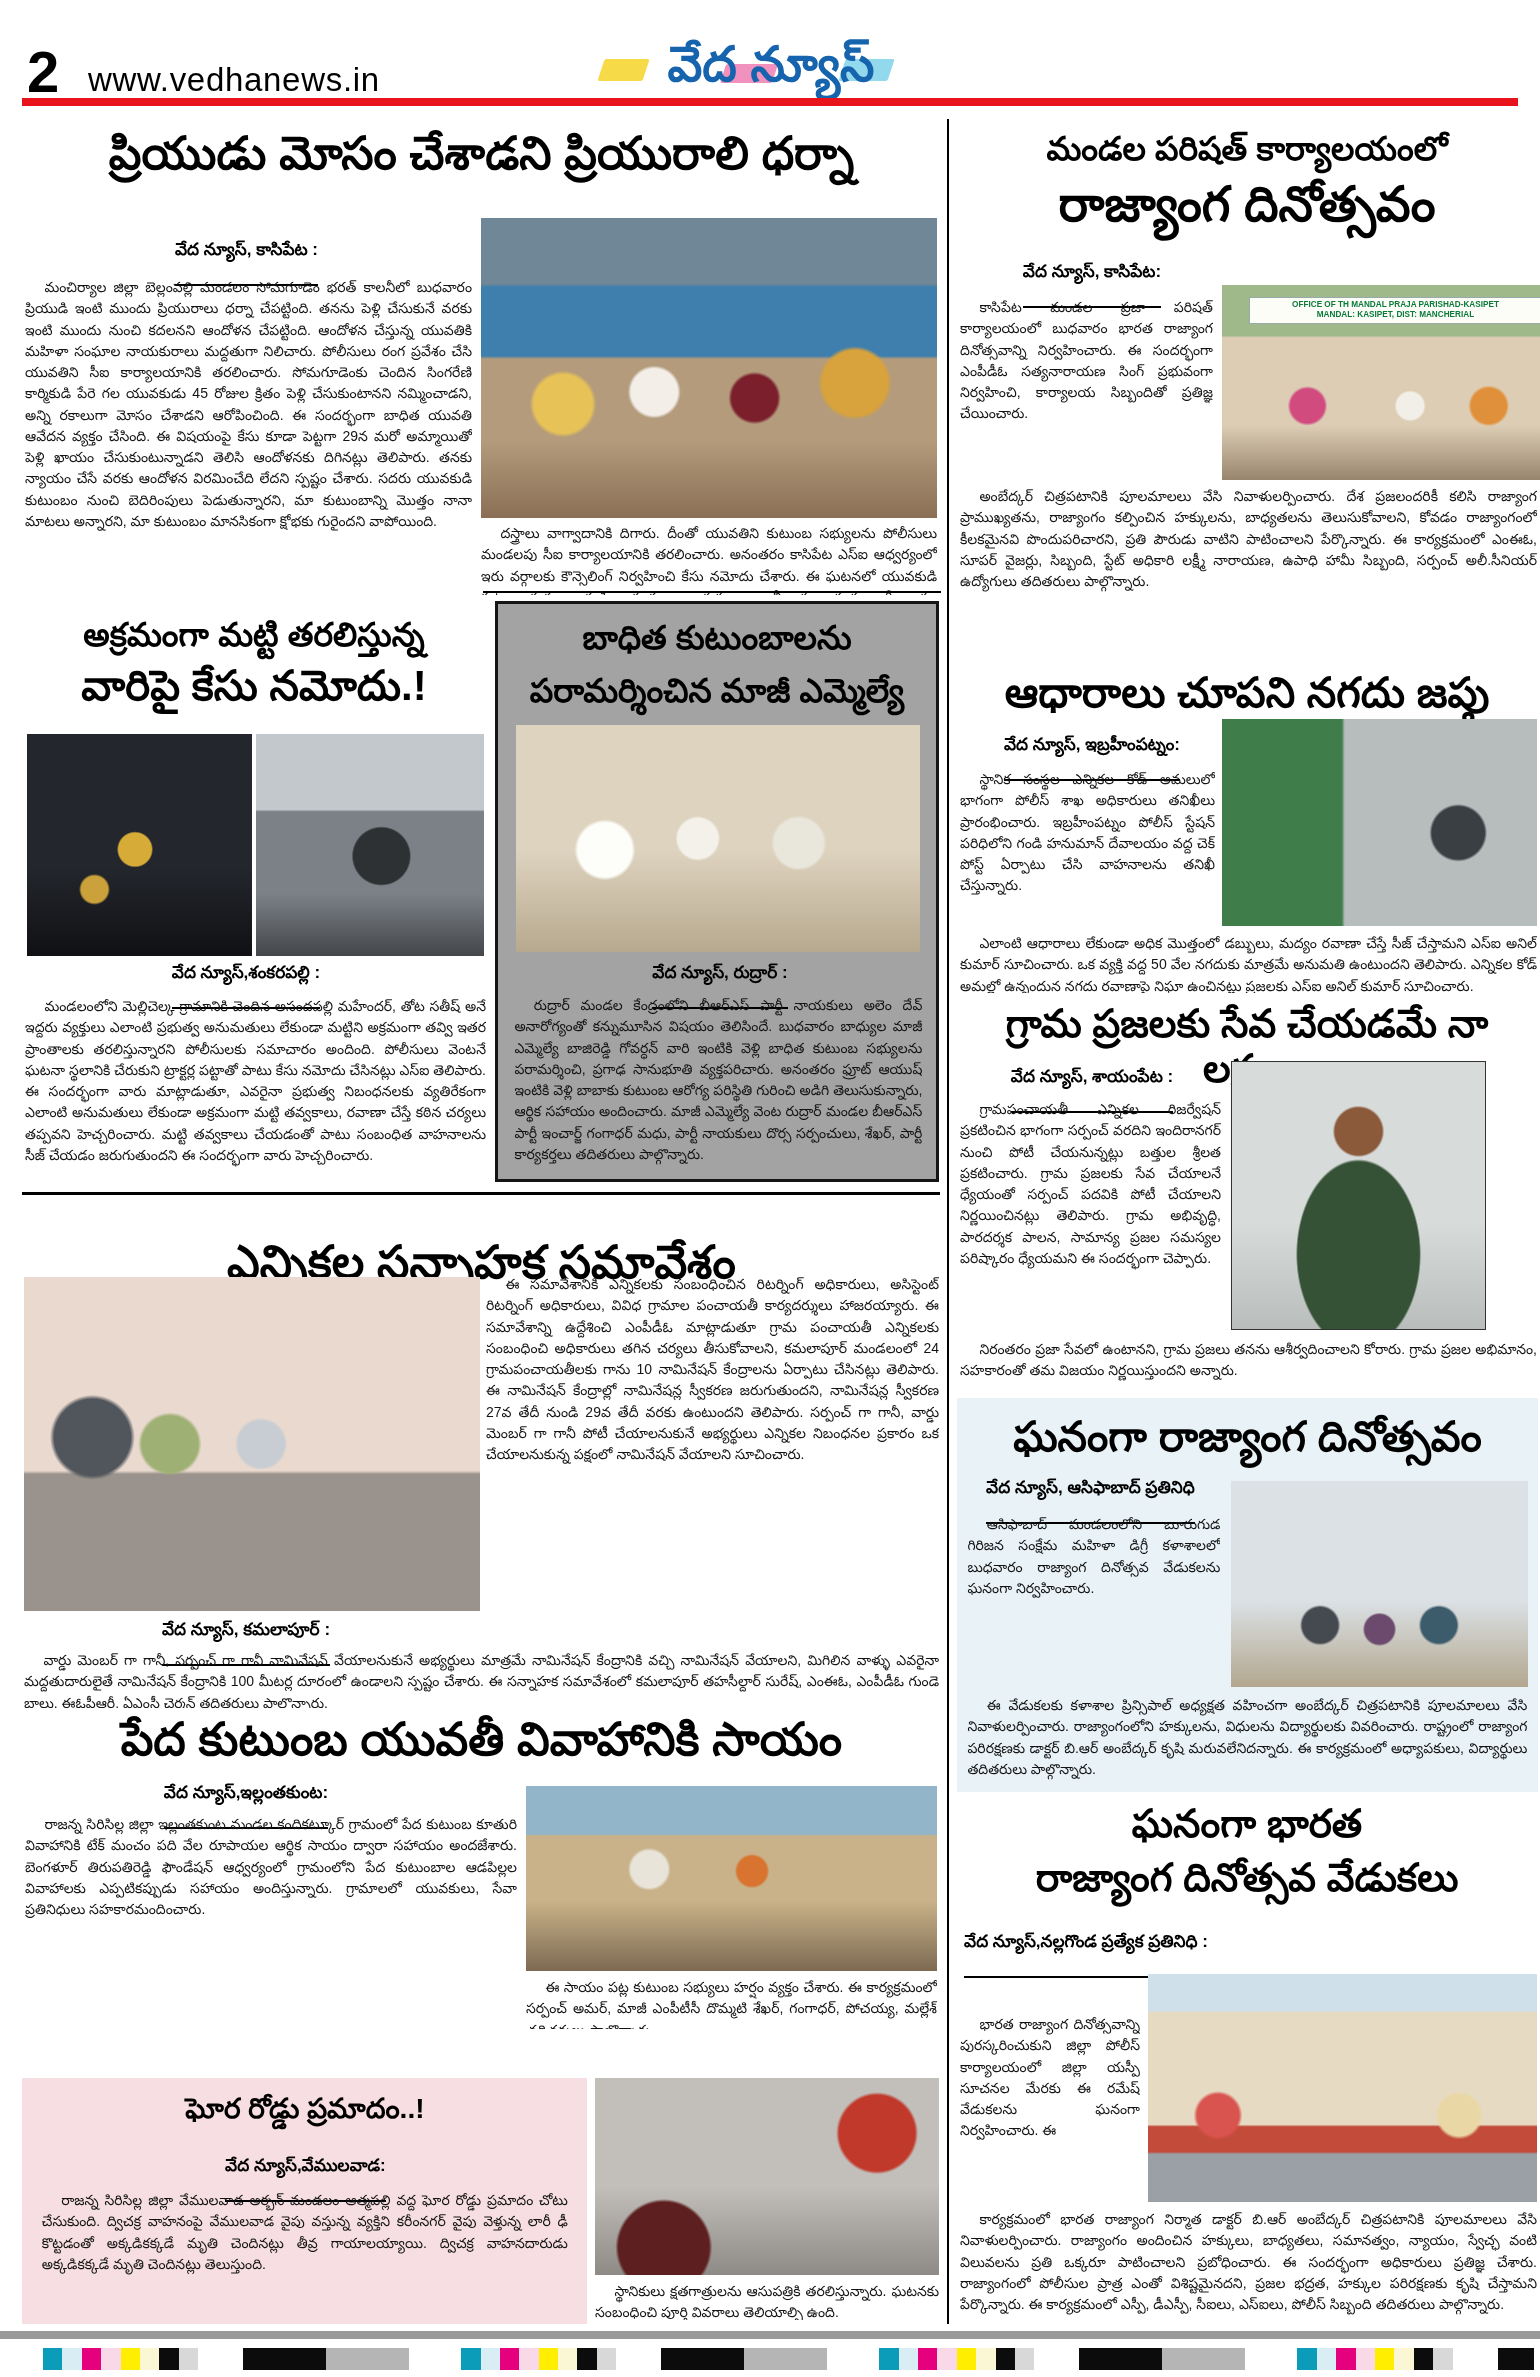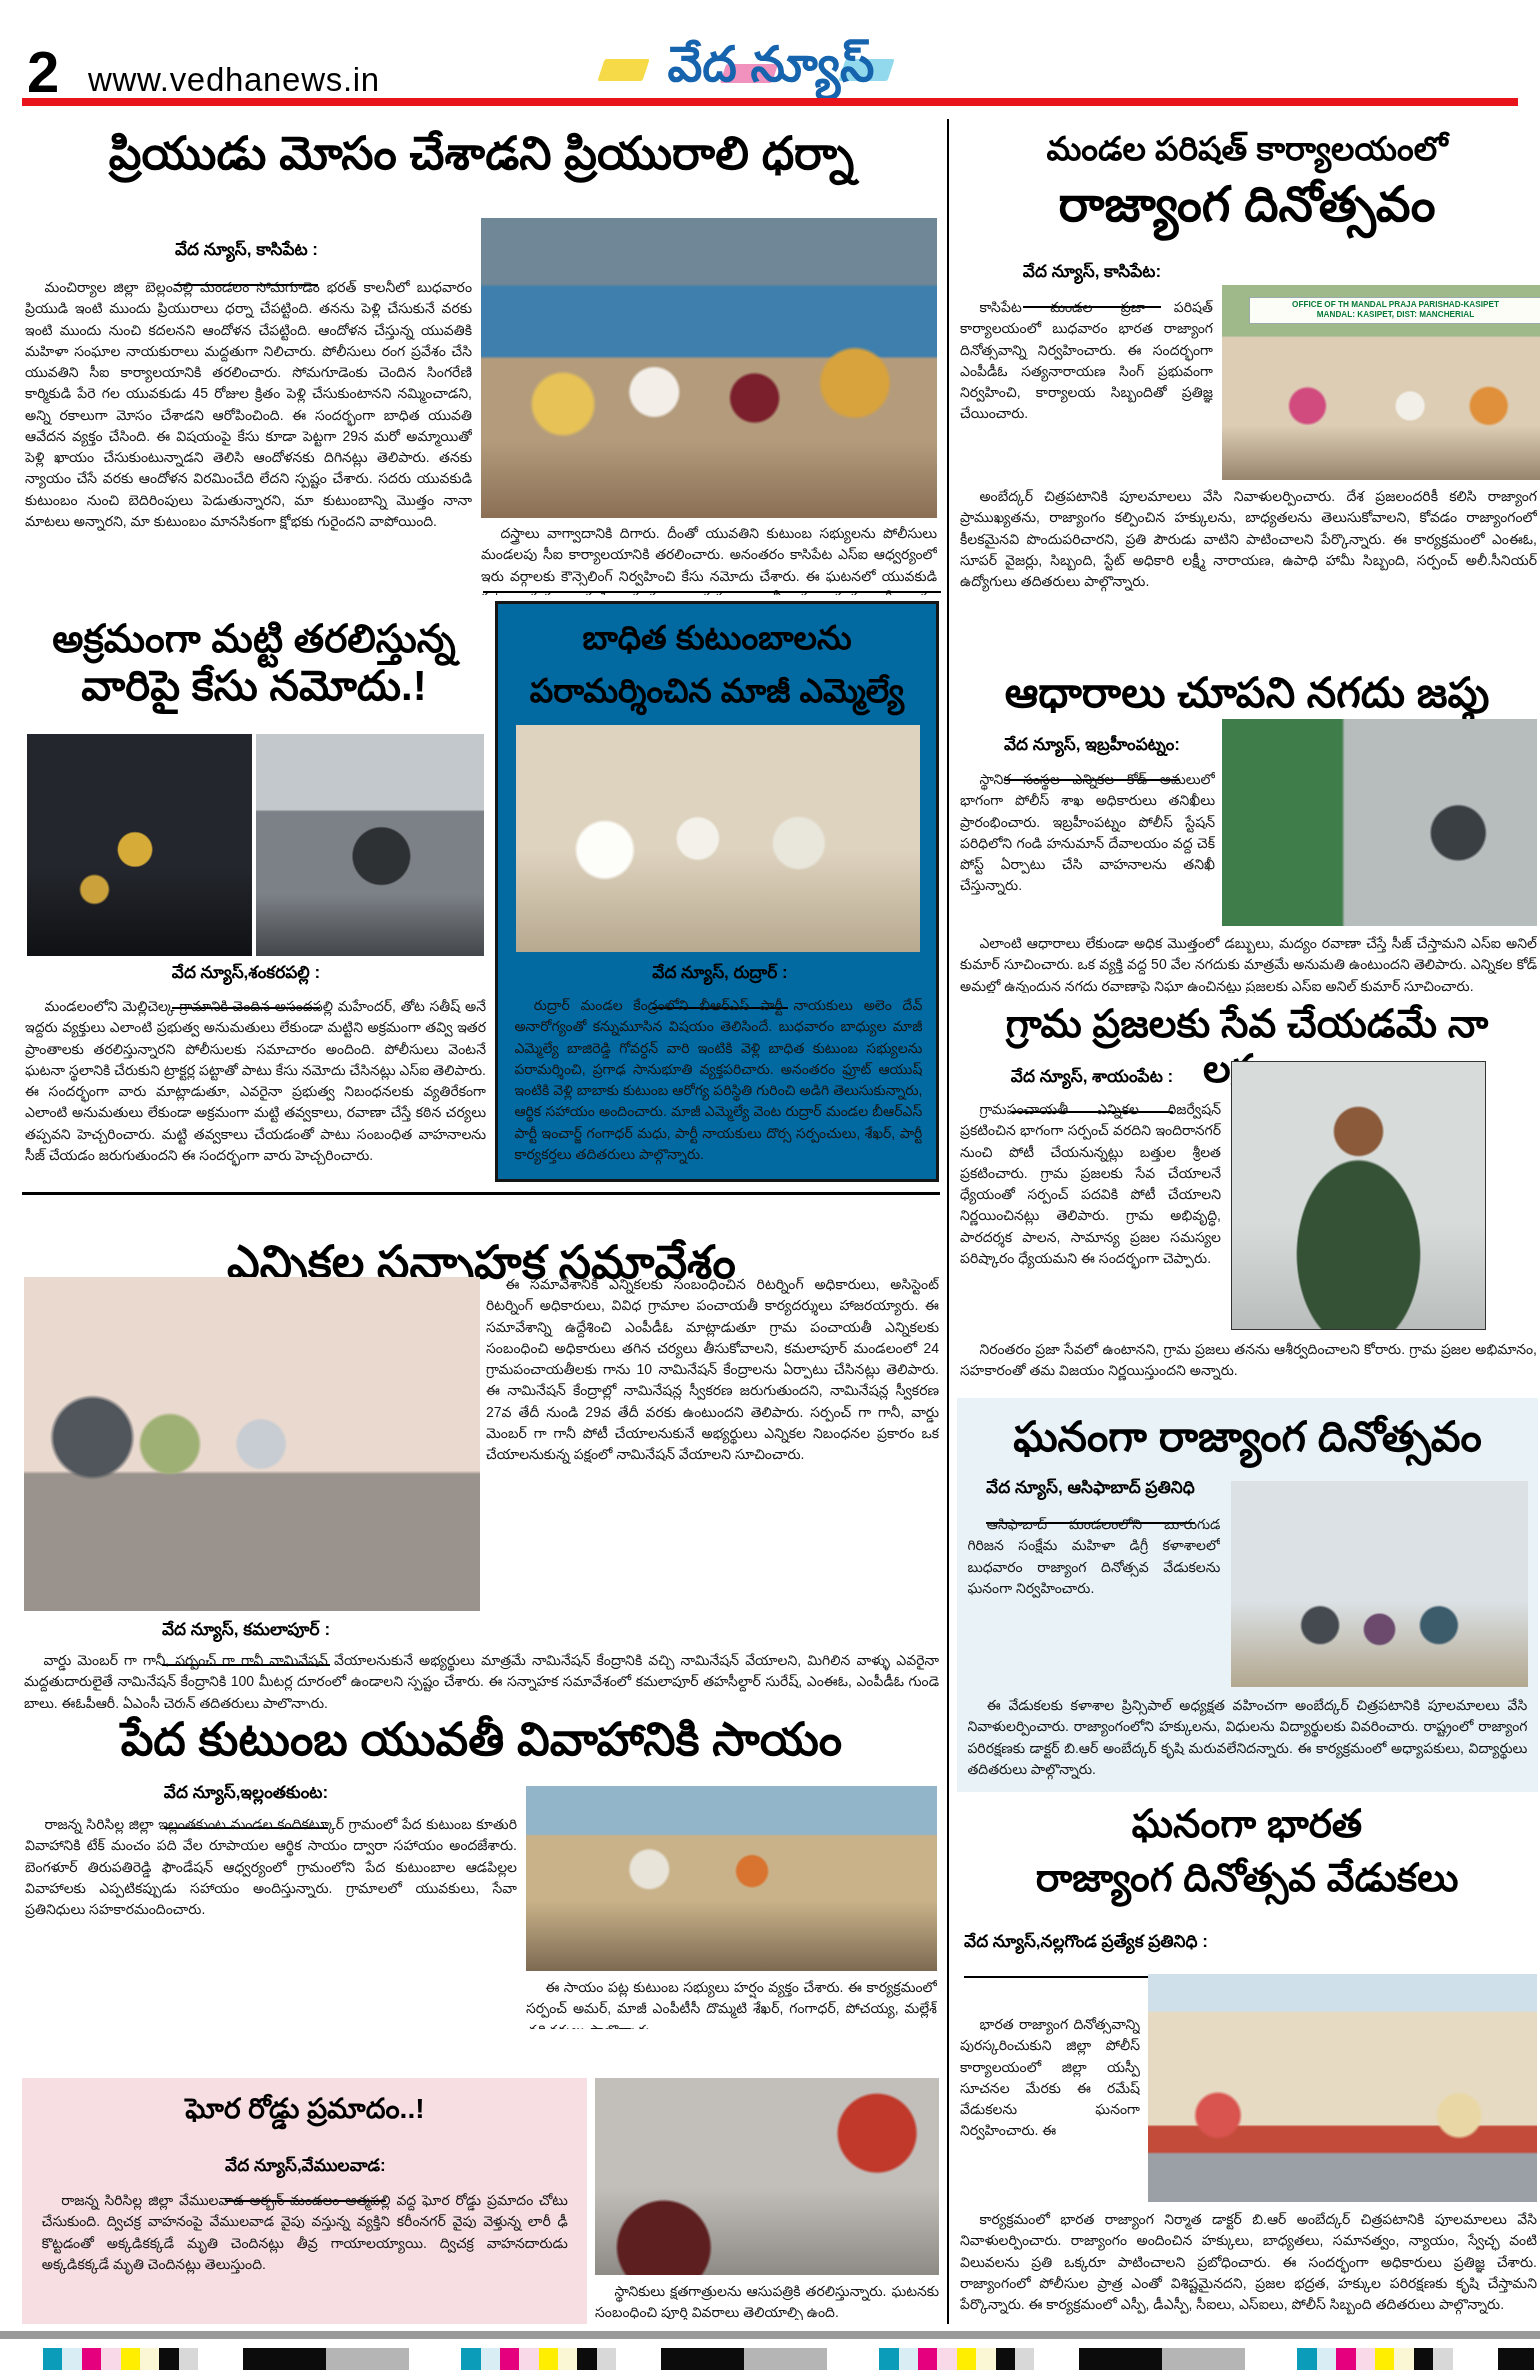--- a/index.html
+++ b/index.html
@@ -17,21 +17,21 @@
   .hrule{background:#000;height:3px;}
   
   .hl{font-weight:800;color:#000;text-align:center;line-height:1.15;}
   .kicker{font-weight:800;color:#000;text-align:center;line-height:1.12;}
   .byline{font-size:17px;font-weight:700;text-align:center;color:#000;}
   .byline span{display:inline-block;border-bottom:2.2px solid #000;padding-bottom:21px;}
   .body{font-size:14px;line-height:1.52;text-align:justify;color:#141414;overflow:hidden;}
   .body::first-letter{padding-left:19.4px;}
   .photo{background-color:#cbc4b8;overflow:hidden;}
   .box{box-sizing:border-box;}
-  .ybox{background:#0369a1;border:3px solid #151515;}
+  .ybox{background:#a3a3a3;border:3px solid #151515;}
   .bluebox{background:#e9f3f7;}
   .pinkbox{background:#f6dee2;}
   
   .ph-dharna{background:
     radial-gradient(circle at 18% 62%, #e7c257 0 7%, transparent 8%),
     radial-gradient(circle at 38% 58%, #f3efe8 0 7%, transparent 8%),
     radial-gradient(circle at 60% 60%, #7a1f2b 0 7%, transparent 8%),
     radial-gradient(circle at 82% 55%, #d8a23c 0 8%, transparent 9%),
     linear-gradient(180deg,#6f8796 0 22%,#3f7fae 23% 46%,#b39b7c 47% 74%,#8a6f55 100%);}
   .ph-tractor1{background:
@@ -109,21 +109,21 @@
   <div class="abs vrule" style="left:947px;top:119px;height:2205px;"></div>
 
   <div class="abs hl" style="left:22.4px;top:127px;width:918px;font-size:46px;">ప్రియుడు మోసం చేశాడని ప్రియురాలి ధర్నా</div>
   <div class="abs byline" style="left:75px;top:240px;width:343px;"><span>వేద న్యూస్, కాసిపేట :</span></div>
   <div class="abs body" style="left:25px;top:277px;width:447px;height:317px;">మంచిర్యాల జిల్లా బెల్లంపల్లి మండలం సోమగూడెం భరత్ కాలనీలో బుధవారం ప్రియుడి ఇంటి ముందు ప్రియురాలు ధర్నా చేపట్టింది. తనను పెళ్లి చేసుకునే వరకు ఇంటి ముందు నుంచి కదలనని ఆందోళన చేపట్టింది. ఆందోళన చేస్తున్న యువతికి మహిళా సంఘాల నాయకురాలు మద్దతుగా నిలిచారు. పోలీసులు రంగ ప్రవేశం చేసి యువతిని సీఐ కార్యాలయానికి తరలించారు. సోమగూడెంకు చెందిన సింగరేణి కార్మికుడి పేరె గల యువకుడు 45 రోజుల క్రితం పెళ్లి చేసుకుంటానని నమ్మించాడని, అన్ని రకాలుగా మోసం చేశాడని ఆరోపించింది. ఈ సందర్భంగా బాధిత యువతి ఆవేదన వ్యక్తం చేసింది. ఈ విషయంపై కేసు కూడా పెట్టగా 29న మరో అమ్మాయితో పెళ్లి ఖాయం చేసుకుంటున్నాడని తెలిసి ఆందోళనకు దిగినట్లు తెలిపారు. తనకు న్యాయం చేసే వరకు ఆందోళన విరమించేది లేదని స్పష్టం చేశారు. సదరు యువకుడి కుటుంబం నుంచి బెదిరింపులు పెడుతున్నారని, మా కుటుంబాన్ని మొత్తం నానా మాటలు అన్నారని, మా కుటుంబం మానసికంగా క్షోభకు గురైందని వాపోయింది.</div>
   <div class="abs photo ph-dharna" style="left:481px;top:218px;width:456px;height:300px;"></div>
   <div class="abs body" style="left:481px;top:523px;width:456px;height:72px;">దస్త్రాలు వాగ్వాదానికి దిగారు. దీంతో యువతిని కుటుంబ సభ్యులను పోలీసులు మండలపు సీఐ కార్యాలయానికి తరలించారు. అనంతరం కాసిపేట ఎస్ఐ ఆధ్వర్యంలో ఇరు వర్గాలకు కౌన్సెలింగ్ నిర్వహించి కేసు నమోదు చేశారు. ఈ ఘటనలో యువకుడి కుటుంబ సభ్యులు, మహిళా సంఘాల నాయకులు, కాలనీ వాసులు మధ్య భారీగా జనం గుమిగూడారు.</div>
 
   <div class="abs hrule" style="left:483px;top:591px;width:458px;height:2.2px;"></div>
 
-  <div class="abs kicker" style="left:25px;top:617px;width:458px;font-size:39px;">అక్రమంగా మట్టి తరలిస్తున్న</div>
+  <div class="abs kicker" style="left:25px;top:617px;width:458px;font-size:33px;">అక్రమంగా మట్టి తరలిస్తున్న</div>
   <div class="abs hl" style="left:25px;top:662px;width:458px;font-size:42px;">వారిపై కేసు నమోదు.!</div>
   <div class="abs photo ph-tractor1" style="left:27px;top:734px;width:225px;height:222px;"></div>
   <div class="abs photo ph-tractor2" style="left:256px;top:734px;width:228px;height:222px;"></div>
   <div class="abs byline" style="left:97px;top:963px;width:298px;"><span>వేద న్యూస్,శంకరపల్లి :</span></div>
   <div class="abs body" style="left:25px;top:996px;width:461px;height:191px;">మండలంలోని మెల్లిచెల్క గ్రామానికి చెందిన అసందపల్లి మహేందర్, తోట సతీష్ అనే ఇద్దరు వ్యక్తులు ఎలాంటి ప్రభుత్వ అనుమతులు లేకుండా మట్టిని అక్రమంగా తవ్వి ఇతర ప్రాంతాలకు తరలిస్తున్నారని పోలీసులకు సమాచారం అందింది. పోలీసులు వెంటనే ఘటనా స్థలానికి చేరుకుని ట్రాక్టర్ల పట్టాతో పాటు కేసు నమోదు చేసినట్లు ఎస్ఐ తెలిపారు. ఈ సందర్భంగా వారు మాట్లాడుతూ, ఎవరైనా ప్రభుత్వ నిబంధనలకు వ్యతిరేకంగా ఎలాంటి అనుమతులు లేకుండా అక్రమంగా మట్టి తవ్వకాలు, రవాణా చేస్తే కఠిన చర్యలు తప్పవని హెచ్చరించారు. మట్టి తవ్వకాలు చేయడంతో పాటు సంబంధిత వాహనాలను సీజ్ చేయడం జరుగుతుందని ఈ సందర్భంగా వారు హెచ్చరించారు.</div>
 
   <div class="abs box ybox" style="left:495px;top:601px;width:444px;height:581px;">
     <div class="abs kicker" style="left:0;top:16.4px;width:100%;font-size:33px;">బాధిత కుటుంబాలను</div>
     <div class="abs kicker" style="left:0;top:69px;width:100%;font-size:33px;">పరామర్శించిన మాజీ ఎమ్మెల్యే</div>
     <div class="abs photo ph-meeting" style="left:18px;top:121px;width:404px;height:227px;"></div>

